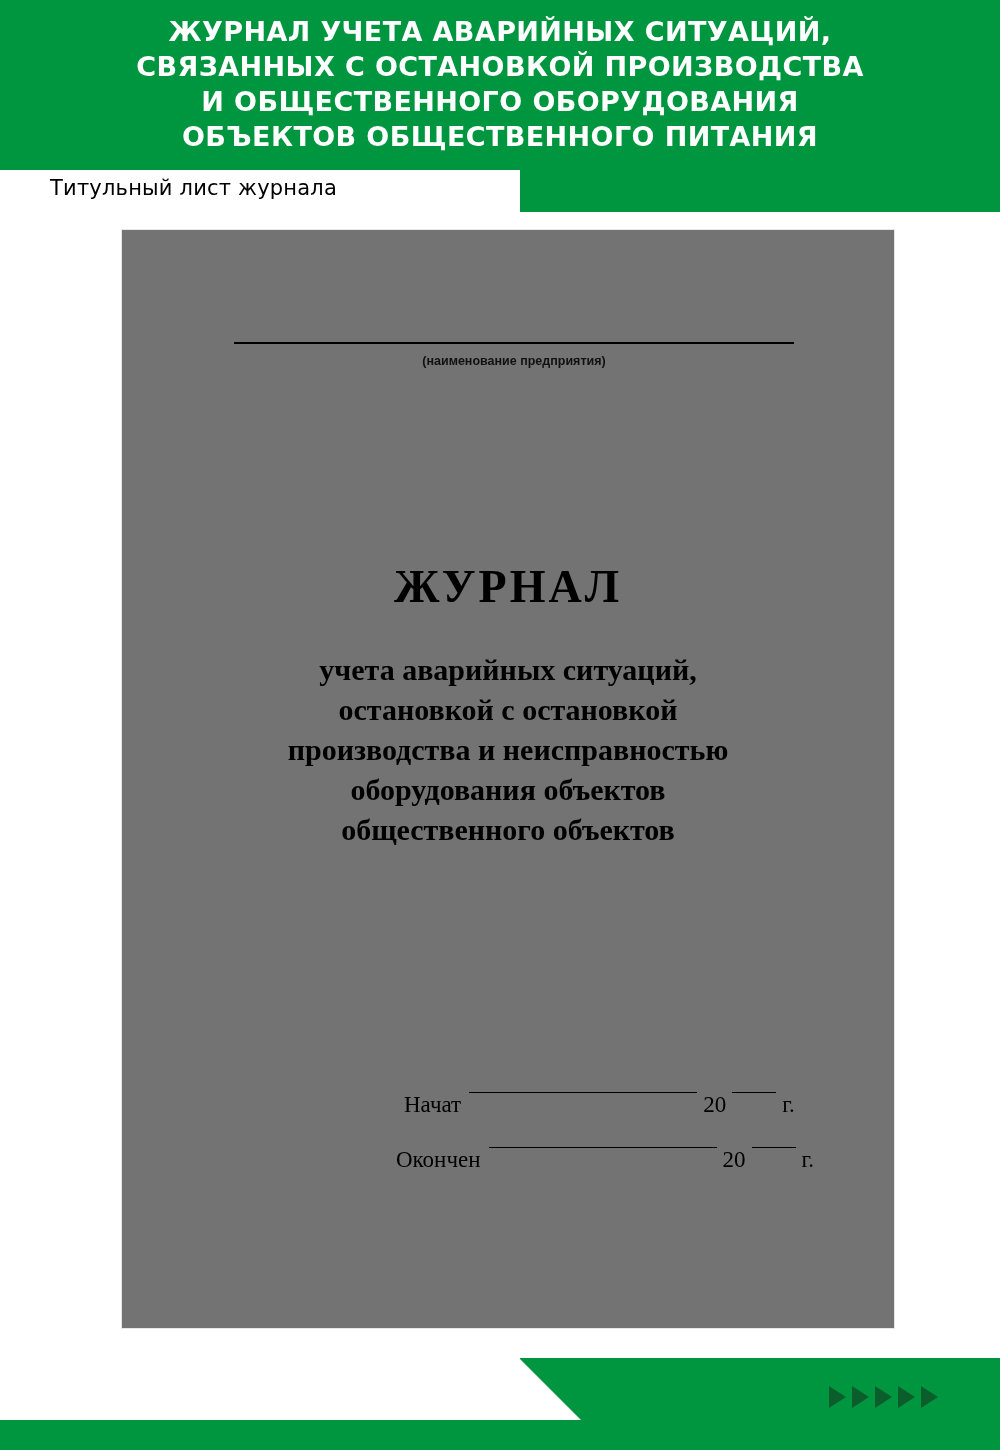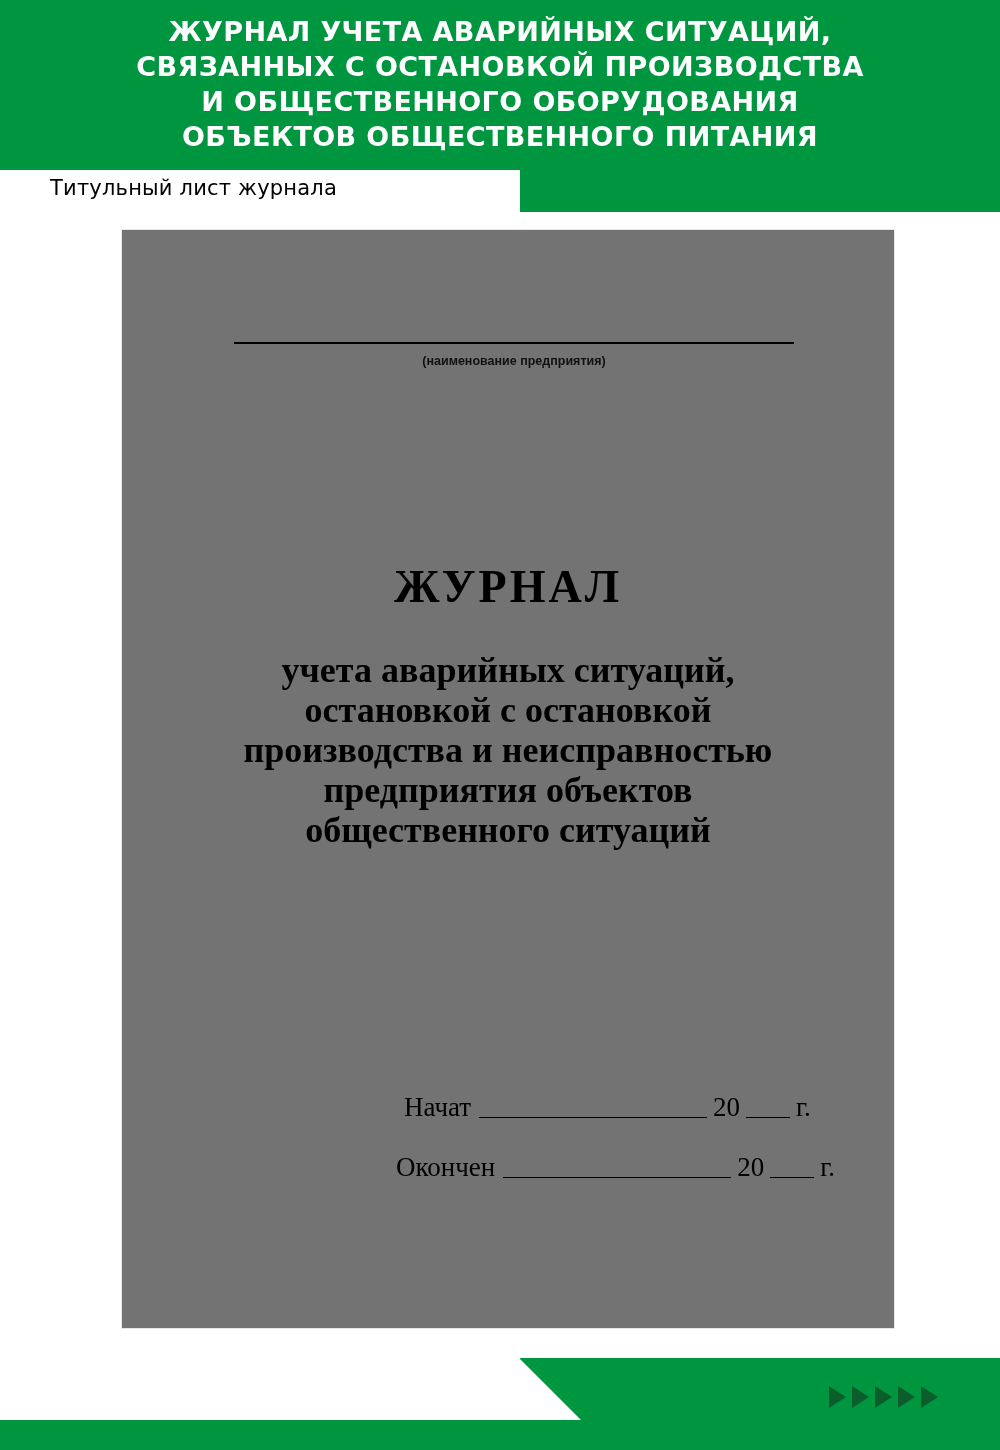--- a/index.html
+++ b/index.html
@@ -160,40 +160,40 @@
     letter-spacing: 3px;
   }
   .journal-sub {
     position: absolute;
     left: 56px;
     top: 420px;
     width: 660px;
     text-align: center;
     font-family: "Liberation Serif", serif;
     font-weight: 700;
-    font-size: 36px;
+    font-size: 30px;
     line-height: 40px;
   }
   .journal-sub .line {
     display: block;
   }
 
   .dates {
     position: absolute;
     left: 0;
     top: 862px;
     width: 772px;
   }
   .date-row {
     display: flex;
-    align-items: flex-end;
+    align-items: flex-start;
     justify-content: flex-start;
     padding-left: 282px;
     font-family: "Liberation Serif", serif;
-    font-size: 27px;
+    font-size: 23px;
     margin-bottom: 26px;
   }
   .date-row .lbl {
     white-space: nowrap;
   }
   .date-row .blank-long {
     display: inline-block;
     width: 228px;
     border-bottom: 1.6px solid #000;
     margin: 0 6px 5px 8px;
@@ -230,22 +230,22 @@
 
     <div class="enterprise-line"></div>
     <div class="enterprise-caption">(наименование предприятия)</div>
 
     <div class="journal-word">ЖУРНАЛ</div>
 
     <div class="journal-sub">
       <span class="line">учета аварийных ситуаций,</span>
       <span class="line">остановкой с остановкой</span>
       <span class="line">производства и неисправностью</span>
-      <span class="line">предприятия объектов</span>
-      <span class="line">общественного ситуаций</span>
+      <span class="line">оборудования объектов</span>
+      <span class="line">общественного объектов</span>
     </div>
 
     <div class="dates">
       <div class="date-row">
         <span class="lbl">Начат</span>
         <span class="blank-long"></span>
         <span class="year">20</span>
         <span class="blank-short"></span>
         <span class="year">г.</span>
       </div>

